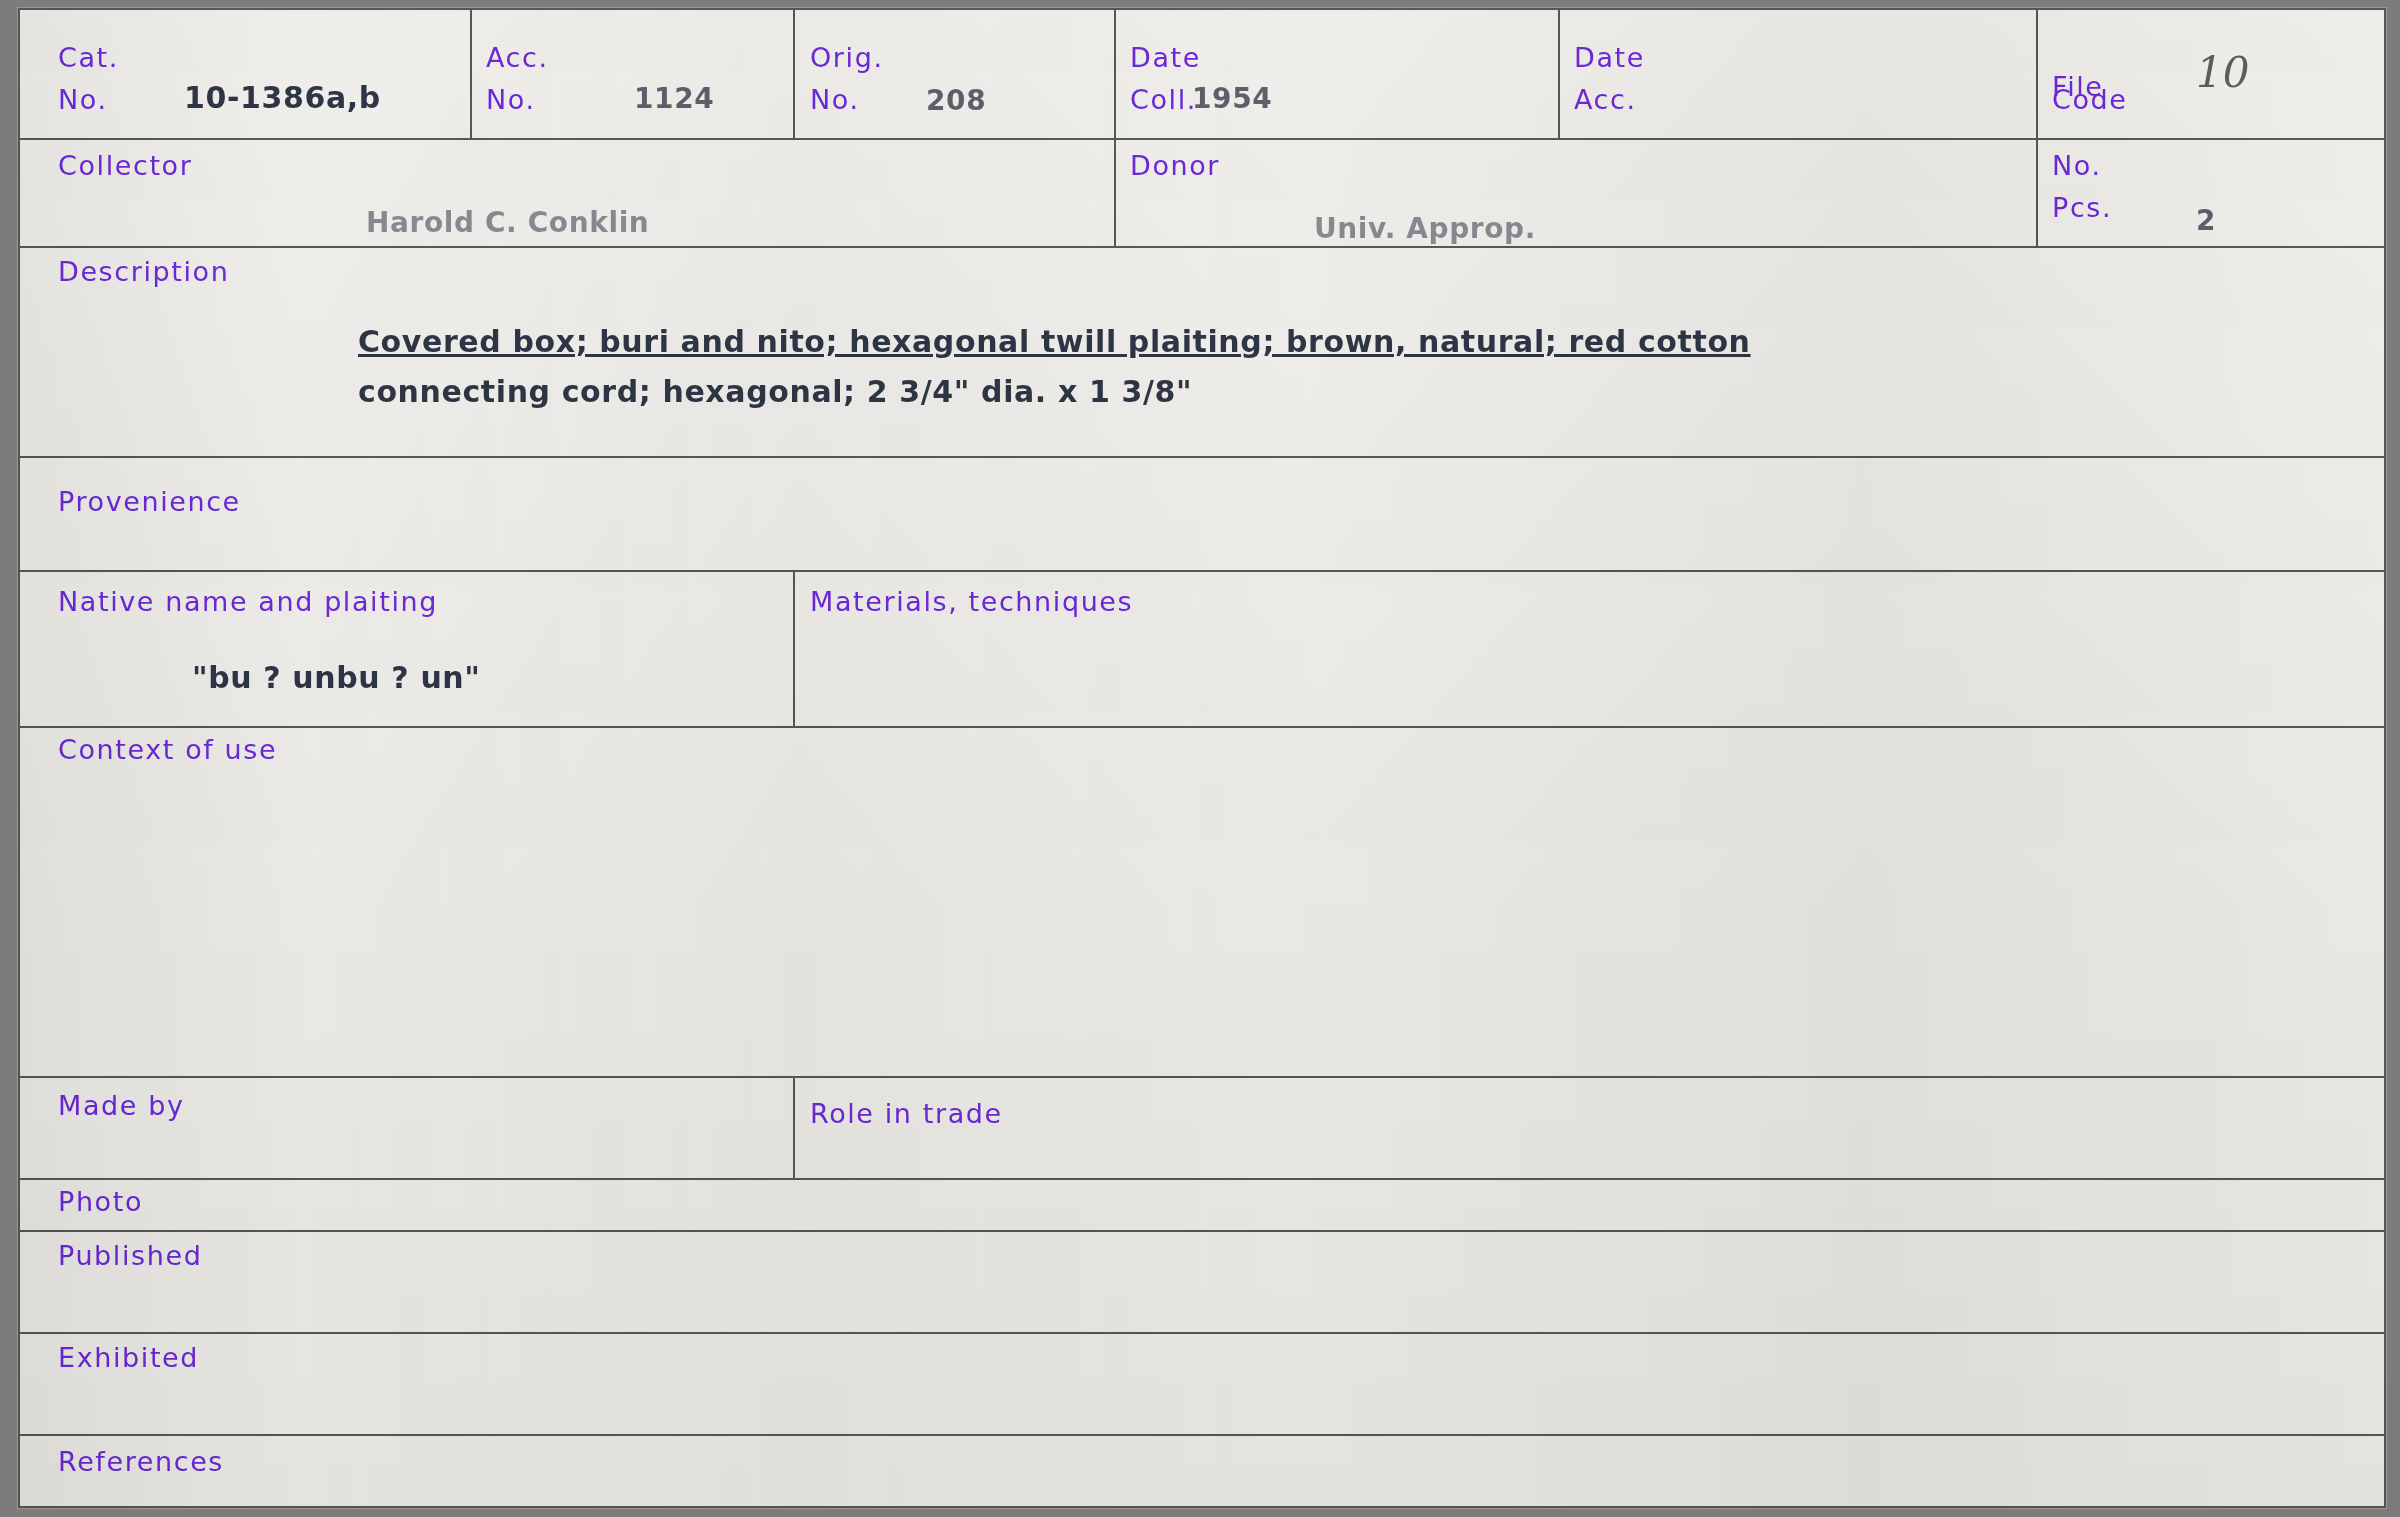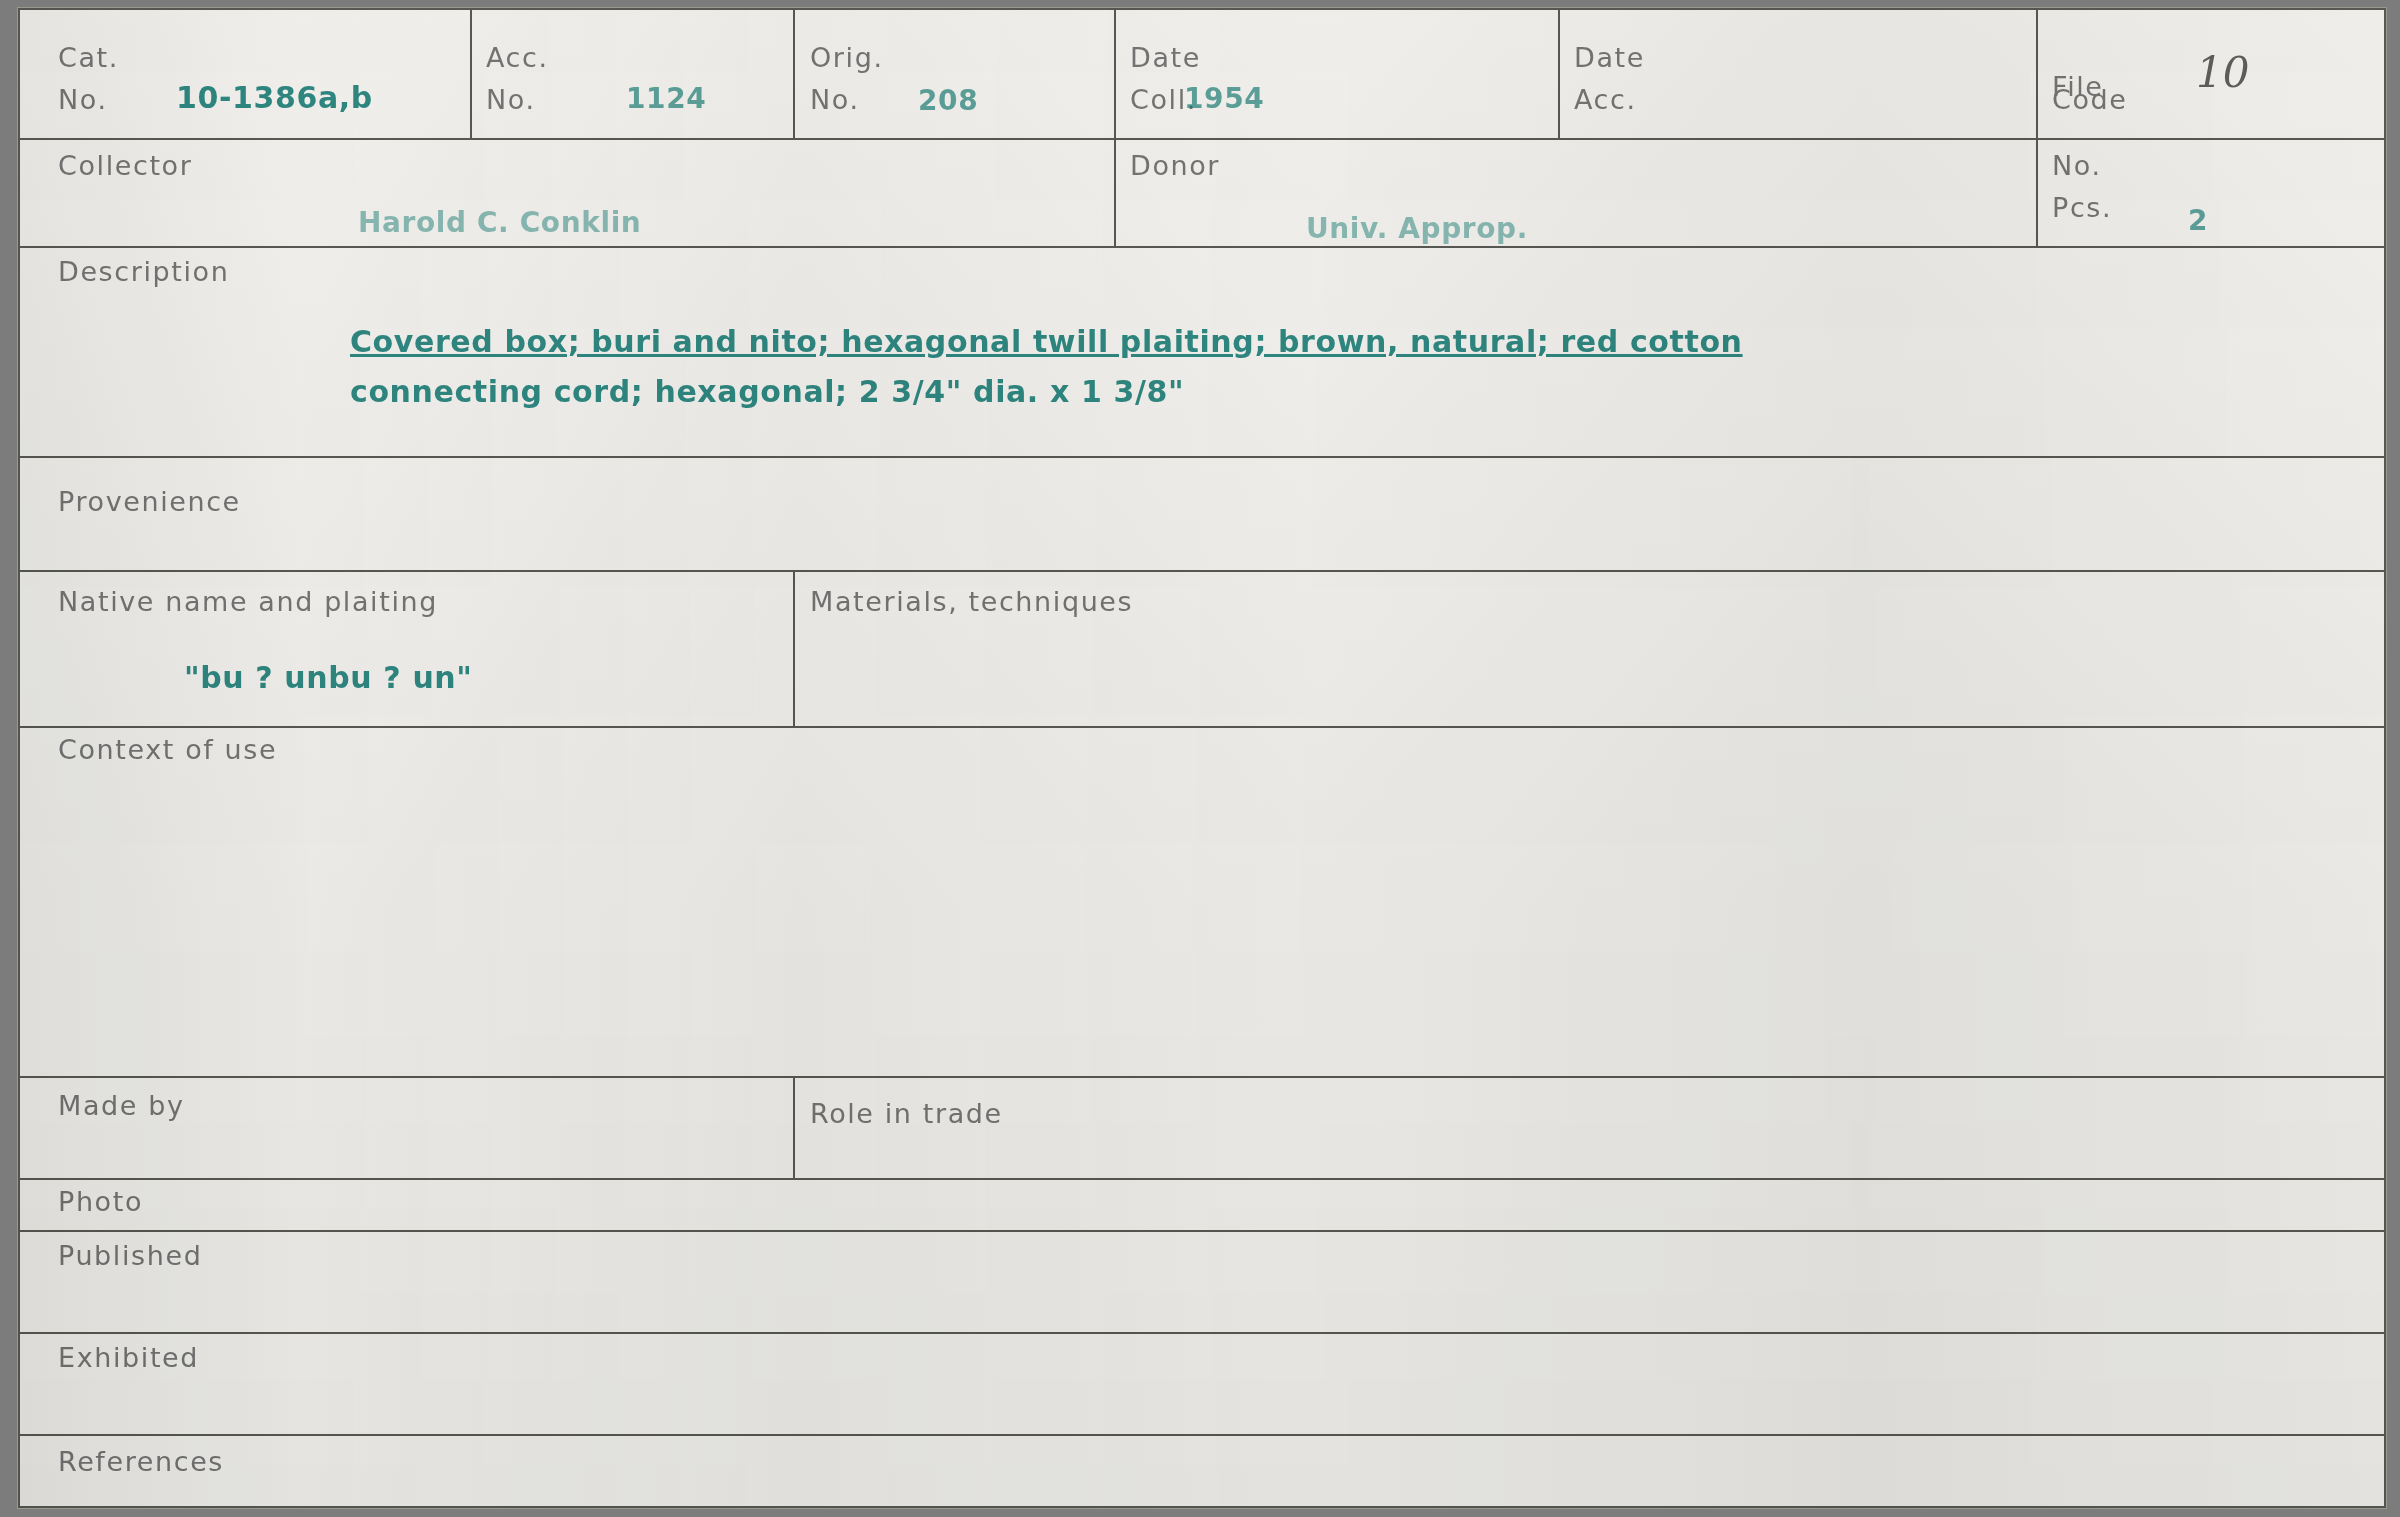--- a/index.html
+++ b/index.html
@@ -47,35 +47,36 @@
   .vrule {
     position: absolute;
     background: #585852;
     width: 2px;
   }
 
   .lbl {
     position: absolute;
     font-size: 27px;
     letter-spacing: 1.6px;
-    color: #737373;
+    color: #6d28d9;
     font-family: "DejaVu Sans", sans-serif;
     white-space: nowrap;
   }
 
   
   .typed {
     position: absolute;
     font-family: "DejaVu Sans", sans-serif;
     font-weight: bold;
-    color: #0f766e;
+    color: #0f172a;
     white-space: nowrap;
     font-size: 28px;
     letter-spacing: 0.6px;
     opacity: 0.86;
+    margin-left: 8px;
   }
   .typed.faint { opacity: 0.46; }
   .typed.mid { opacity: 0.66; }
   .typed.big { font-size: 30px; }
 
   .hand {
     position: absolute;
     font-family: "DejaVu Serif", serif;
     font-size: 42px;
     color: #3a3a38;

